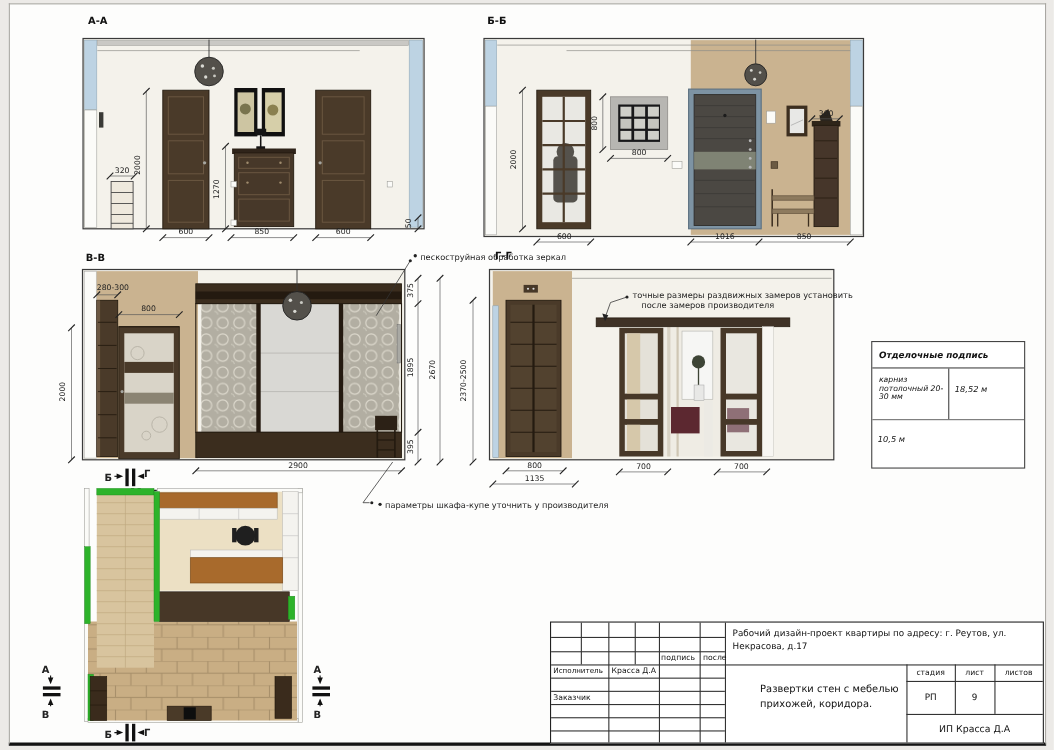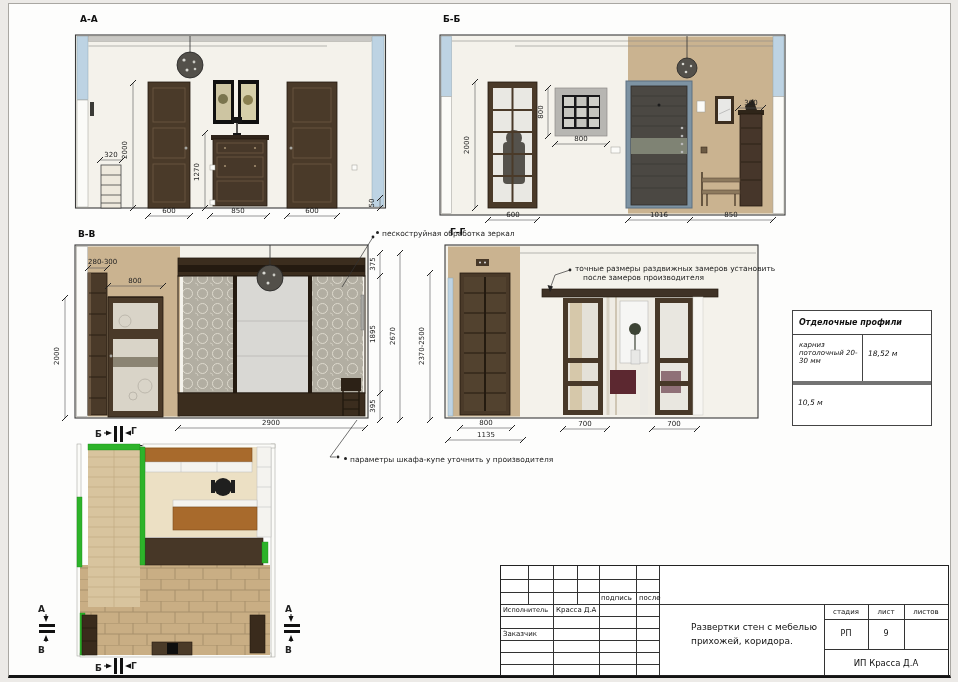--- a/index.html
+++ b/index.html
@@ -16,21 +16,21 @@
   .blue{fill:#bdd3e3;stroke:#8fa6b5;stroke-width:0.5}
   .white{fill:#fbfbf8;stroke:#9a9a95;stroke-width:0.5}
   .beige{fill:#cab390}
   .doorw{fill:#4a3a29;stroke:#241b10;stroke-width:0.8}
   .panel{fill:none;stroke:#6b5741;stroke-width:0.9}
   .lead{stroke:#333;stroke-width:0.7;fill:none}
   .ann{position:absolute;font-size:7.5px;color:#222;white-space:nowrap}
   .ann .dot{display:inline-block;width:3px;height:3px;background:#222;border-radius:50%;vertical-align:2px;margin-right:3px}
   .ptable{position:absolute;left:792px;top:310px;width:138px;height:114px;border:1px solid #444;background:#fff;font-style:italic;color:#111}
   .ptable .hd{height:24px;border-bottom:1px solid #444;font-weight:bold;font-size:8px;padding:7px 0 0 6px;box-sizing:border-box}
-  .ptable .row{display:flex;border-bottom:4px solid #737373}
+  .ptable .row{display:flex;border-bottom:1px solid #737373}
   .ptable .row:last-child{border-bottom:none}
   .ptable .c1{width:70px;border-right:1px solid #444;padding:6px 2px 2px 6px;font-size:7px;box-sizing:border-box}
   .ptable .c2{flex:1;padding:14px 0 0 5px;font-size:7.5px;box-sizing:border-box}
   .tb{position:absolute;left:500px;top:565px;width:447px;height:109px;border:1.5px solid #222;background:#fff;font-size:7px;color:#111}
   .tb .vl,.tb .hl{position:absolute;background:#333}
   .tb .vl{width:1px}
   .tb .hl{height:1px}
   .tb .cell{position:absolute;white-space:nowrap}
   .tb .ctr{text-align:center}
 </style>
@@ -580,21 +580,21 @@
         <polygon points="256,197 253.5,191 258.5,191" fill="#111"></polygon>
     <rect x="249" y="199" width="16" height="3" fill="#111"></rect>
         <rect x="249" y="205" width="16" height="3" fill="#111"></rect>
     <line x1="256" y1="217" x2="256" y2="212" stroke="#111"></line>
         <polygon points="256,210 253.5,216 258.5,216" fill="#111"></polygon>
     <text class="dim" style="font-size:9px;font-weight:bold" x="250" y="228">В</text>
   </g>
 </svg>
 
 <div class="ptable">
-  <div class="hd">Отделочные профили</div>
+  <div class="hd">Отделочные подпись</div>
   <div class="row" style="height:46px">
     <div class="c1">карниз потолочный 20-30 мм</div>
     <div class="c2">18,52 м</div>
   </div>
   <div class="row" style="height:42px">
     <div class="c2" style="padding-top:13px">10,5 м</div>
   </div>
 </div>
 
 <div class="tb">
@@ -614,20 +614,21 @@
 
   <div class="hl" style="left:0;top:50px;width:158px"></div>
   <div class="hl" style="left:0;top:62px;width:158px"></div>
   <div class="hl" style="left:0;top:74px;width:158px"></div>
   <div class="hl" style="left:0;top:86px;width:158px"></div>
   <div class="hl" style="left:0;top:98px;width:158px"></div>
   <div class="cell" style="left:2px;top:40px;font-size:6.5px">Исполнитель</div>
   <div class="cell" style="left:55px;top:40px">Красса Д.А</div>
   <div class="cell" style="left:2px;top:64px">Заказчик</div>
 
+  <div class="cell" style="left:165px;top:4px;width:276px;font-size:8px;line-height:1.5;white-space:normal">Рабочий дизайн-проект квартиры по адресу: г. Реутов, ул. Некрасова, д.17</div>
 
   <div class="cell" style="left:190px;top:55px;font-size:9px;line-height:1.5">
     <div>Развертки стен с мебелью</div>
     <div>прихожей, коридора.</div>
   </div>
 
   <div class="hl" style="left:323px;top:53px;width:124px"></div>
   <div class="hl" style="left:323px;top:83px;width:124px"></div>
   <div class="vl" style="left:367px;top:38px;height:45px"></div>
   <div class="vl" style="left:403px;top:38px;height:45px"></div>

